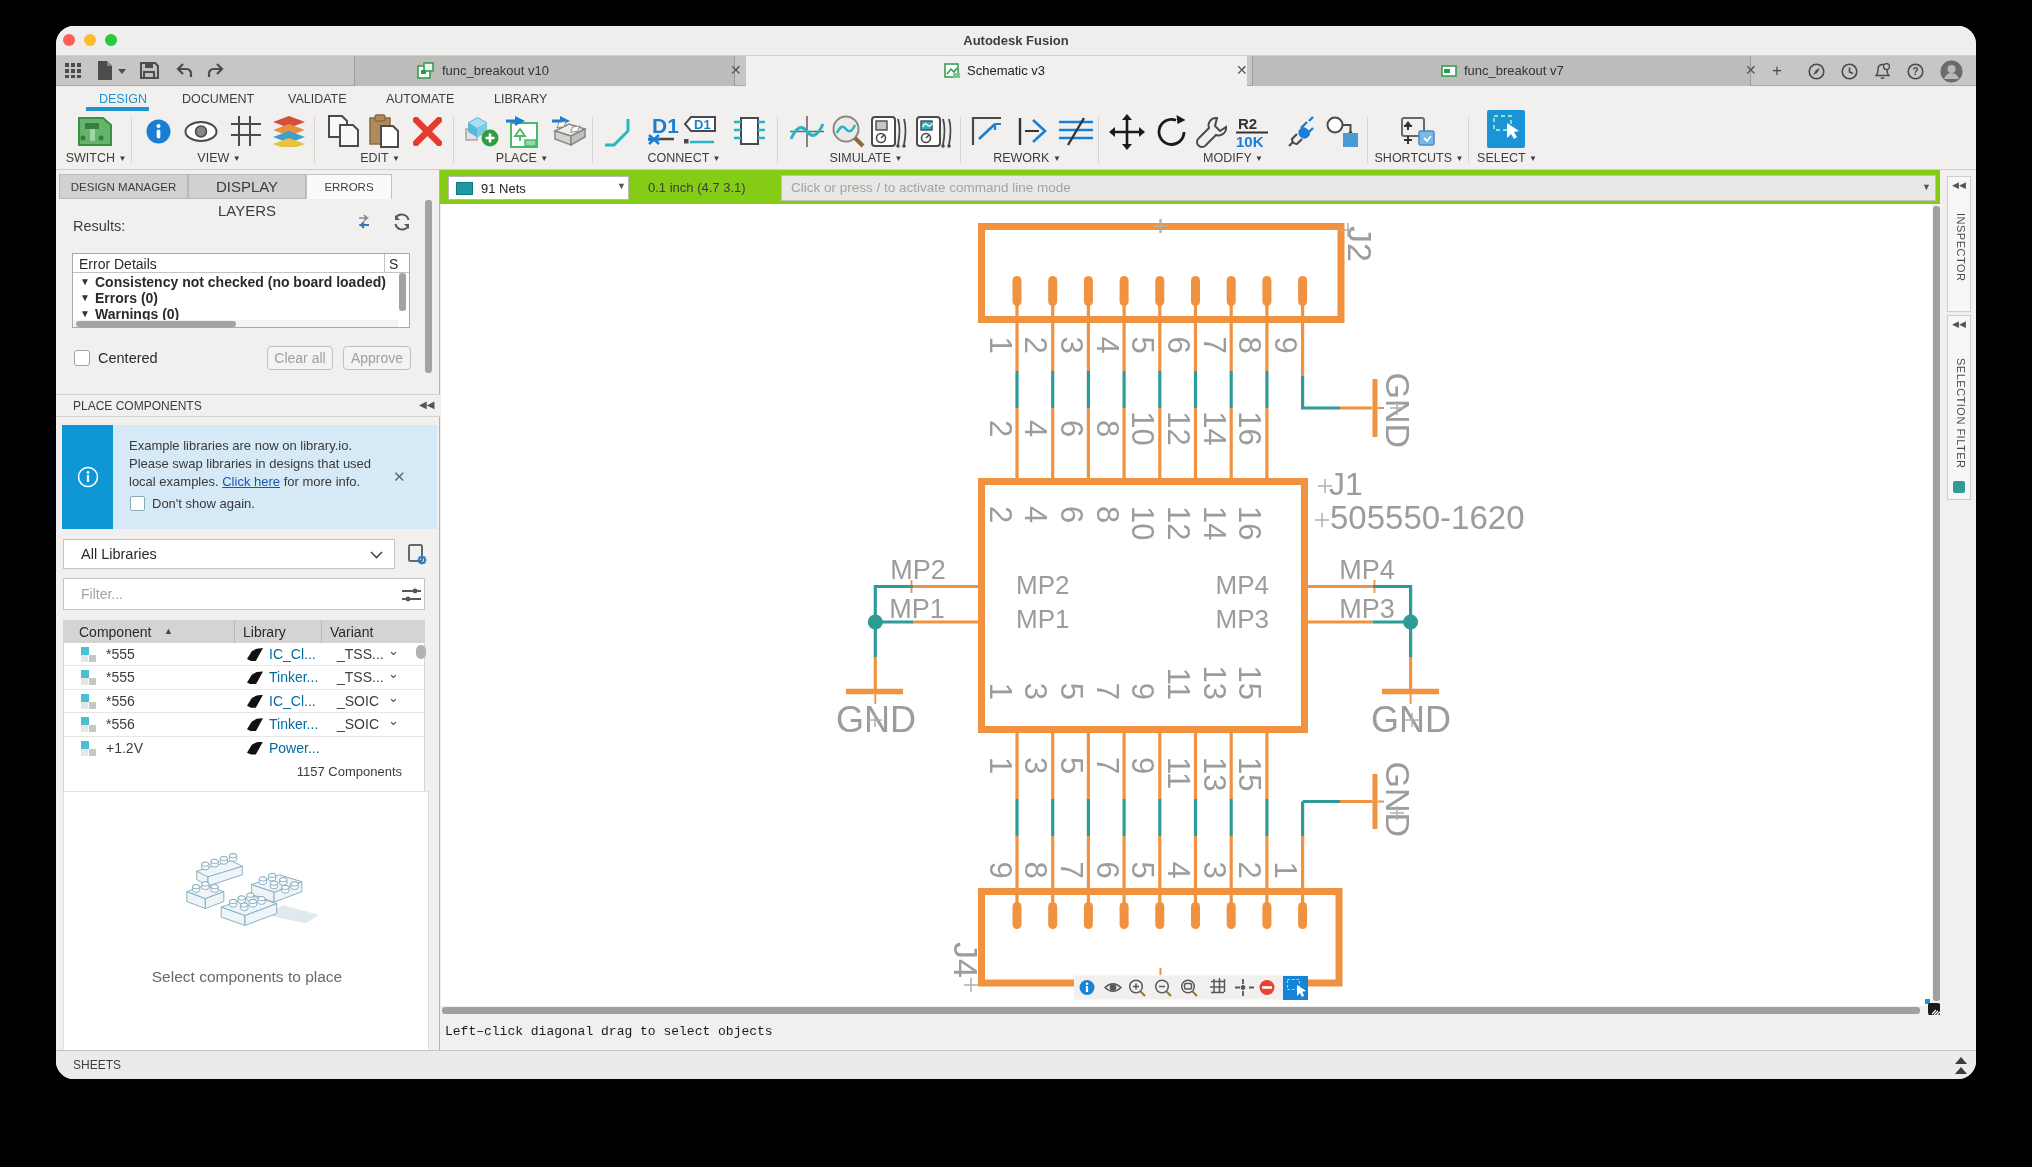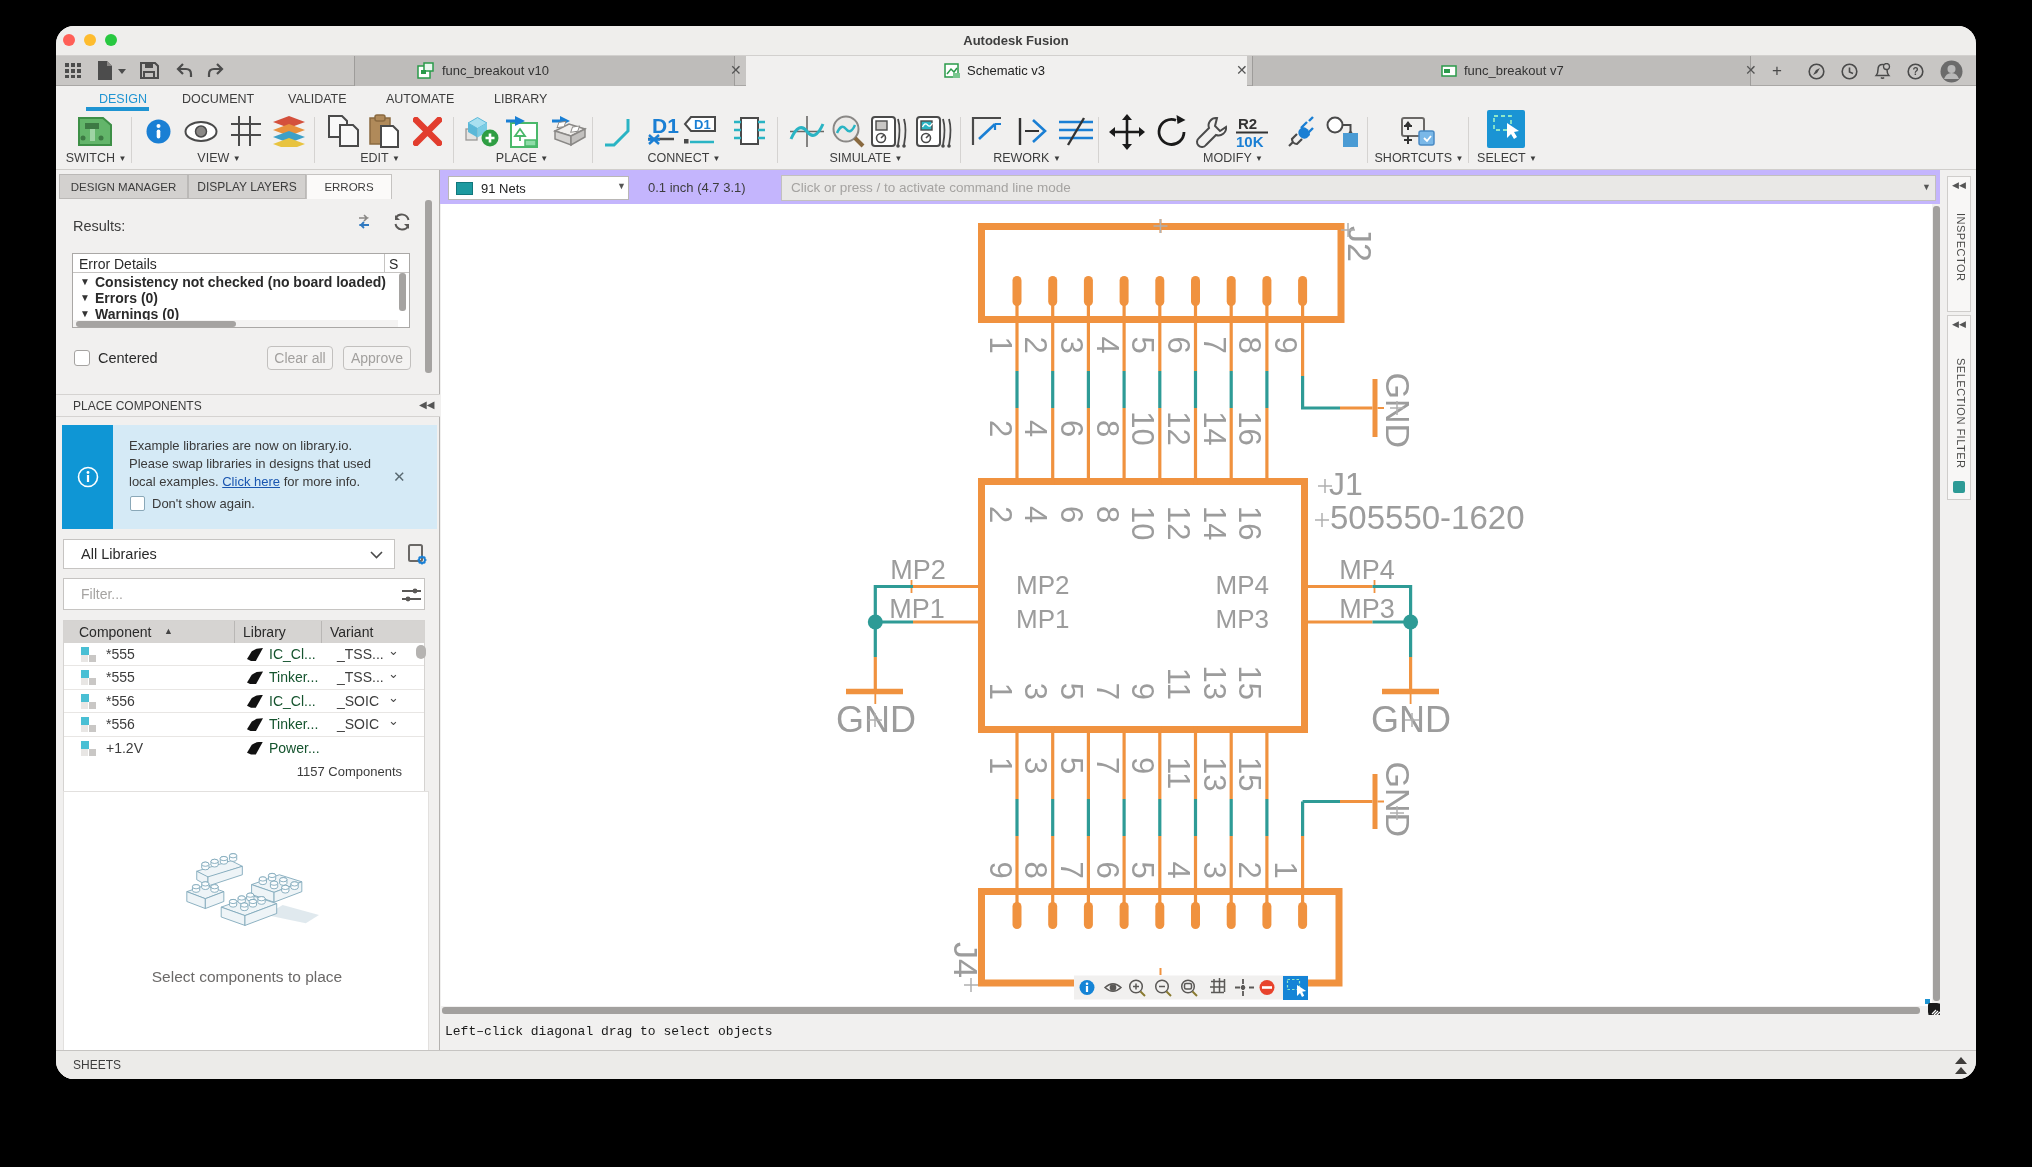--- a/index.html
+++ b/index.html
@@ -8,21 +8,21 @@
   #win {
     position:absolute; left:56px; top:26px; width:1920px; height:1053px;
     background:#f1f0ef; border-radius:18px; overflow:hidden;
   }
   .abs { position:absolute; }
   .lbl { color:#3d3d3d; }
   svg { display:block; }
   .sep { top:4px; width:1px; height:46px; background:#d5d3d1; }
   .trow { position:absolute; left:0; width:360px; height:23.4px; border-bottom:1px solid #e8e6e4; }
   .cname { position:absolute; left:42px; top:3px; font-size:14px; color:#3c3c3c; }
-  .clib  { position:absolute; left:205px; top:3px; font-size:14px; color:#14532d; }
+  .clib  { position:absolute; left:205px; top:3px; font-size:14px; color:#0369a1; }
   .cvar  { position:absolute; left:273px; top:3px; font-size:14px; color:#3c3c3c; }
   .cdd   { position:absolute; left:324px; top:0px; font-size:13px; color:#4a4a4a; }
   .cicon { position:absolute; left:17px; top:4px; width:15px; height:15px;
            background:
              linear-gradient(#49bfd4,#49bfd4) 0 0/8px 8px no-repeat,
              linear-gradient(#e8e6e4,#e8e6e4) 0 8px/7px 7px no-repeat,
              linear-gradient(#c9c7c5,#c9c7c5) 8px 8px/7px 7px no-repeat; }
   .licon { position:absolute; left:183px; top:5px; width:16px; height:13px; }
   .licon:after { content:""; position:absolute; left:0; top:0; width:16px; height:13px;
            background:#111; clip-path:polygon(0% 85%, 30% 25%, 60% 5%, 100% 0%, 55% 100%, 25% 100%); }
@@ -423,37 +423,37 @@
     <div class="abs rlab" style="left:264px;width:120px;">EDIT <span class="tri">▼</span></div>
     <div class="abs rlab" style="left:406px;width:120px;">PLACE <span class="tri">▼</span></div>
     <div class="abs rlab" style="left:568px;width:120px;">CONNECT <span class="tri">▼</span></div>
     <div class="abs rlab" style="left:750px;width:120px;">SIMULATE <span class="tri">▼</span></div>
     <div class="abs rlab" style="left:911px;width:120px;">REWORK <span class="tri">▼</span></div>
     <div class="abs rlab" style="left:1117px;width:120px;">MODIFY <span class="tri">▼</span></div>
     <div class="abs rlab" style="left:1303px;width:120px;">SHORTCUTS <span class="tri">▼</span></div>
     <div class="abs rlab" style="left:1391px;width:120px;">SELECT <span class="tri">▼</span></div>
   </div>
 
-  <div class="abs" style="left:384px;top:144px;width:1536px;height:34px;background:#c4b5fd;">
+  <div class="abs" style="left:384px;top:144px;width:1536px;height:34px;background:#84cc16;">
     <div class="abs" style="left:8px;top:6px;width:181px;height:24px;background:#fff;border:1px solid #b9b7b5;">
       <div class="abs" style="left:7px;top:5px;width:17px;height:13px;background:#1d9aa0;border:1px solid #11777c;"></div>
       <span class="abs" style="left:32px;top:4px;font-size:13px;color:#222;">91 Nets</span>
       <span class="abs" style="left:168px;top:4px;font-size:9px;color:#555;">▼</span>
     </div>
     <span class="abs lbl" style="left:208px;top:10px;font-size:13px;">0.1 inch (4.7 3.1)</span>
     <div class="abs" style="left:341px;top:5px;width:1155px;height:26px;background:#e9e8e6;border:1px solid #c2c0be;">
       <span class="abs" style="left:9px;top:4px;font-size:13.5px;color:#a5a3a1;">Click or press / to activate command line mode</span>
       <span class="abs" style="left:1140px;top:6px;font-size:9px;color:#555;">▼</span>
     </div>
   </div>
 
   <div id="leftpanel" class="abs" style="left:0;top:144px;width:384px;height:880px;background:#f1f0ef;border-right:1px solid #b3b1af;">
 
     <div class="abs" style="left:3px;top:4px;width:129px;height:25px;background:#d3d1cf;border:1px solid #bbb9b7;text-align:center;line-height:24px;font-size:11.5px;color:#3c3c3c;">DESIGN MANAGER</div>
-    <div class="abs" style="left:132px;top:4px;width:118px;height:25px;background:#d3d1cf;border:1px solid #bbb9b7;text-align:center;line-height:24px;font-size:12px;color:#3c3c3c;">DISPLAY LAYERS</div>
+    <div class="abs" style="left:132px;top:4px;width:118px;height:25px;background:#d3d1cf;border:1px solid #bbb9b7;text-align:center;line-height:24px;font-size:15px;color:#3c3c3c;">DISPLAY LAYERS</div>
     <div class="abs" style="left:250px;top:4px;width:86px;height:25px;background:#fbfaf9;border:1px solid #c5c3c1;border-bottom:none;text-align:center;line-height:24px;font-size:11.5px;color:#3c3c3c;">ERRORS</div>
 
     <span class="abs" style="left:17px;top:48px;font-size:14.5px;color:#3c3c3c;">Results:</span>
     <div class="abs" style="left:299px;top:44px;">
         <svg width="18" height="16">
           <path d="M4 4 h8 l-3 -3 M4 4 h8 l-3 3" fill="none" stroke="#8a8886" stroke-width="1.6"></path>
           <path d="M14 11 h-8 l3 -3 M14 11 h-8 l3 3" fill="none" stroke="#3079c0" stroke-width="1.8"></path>
         </svg>
       </div>
     <div class="abs" style="left:336px;top:42px;">

